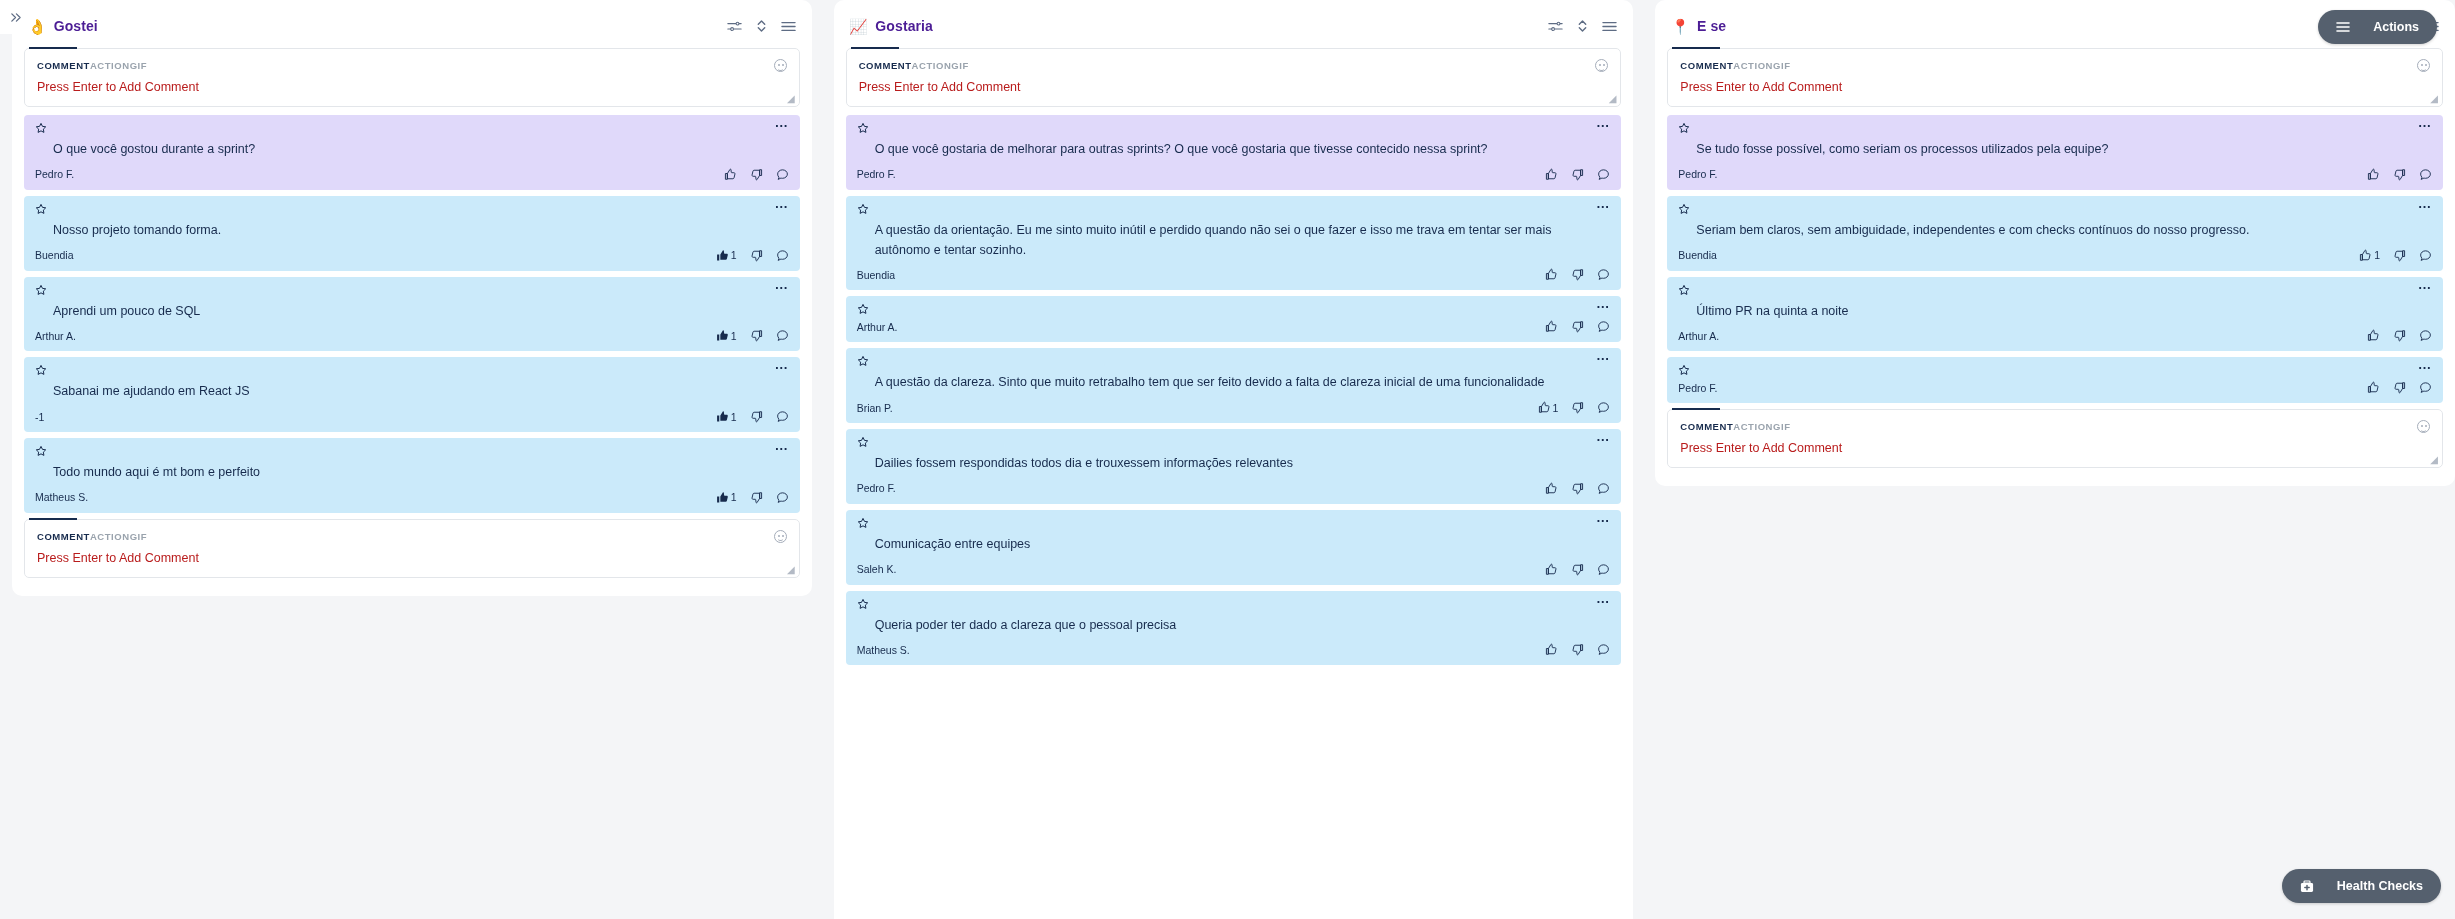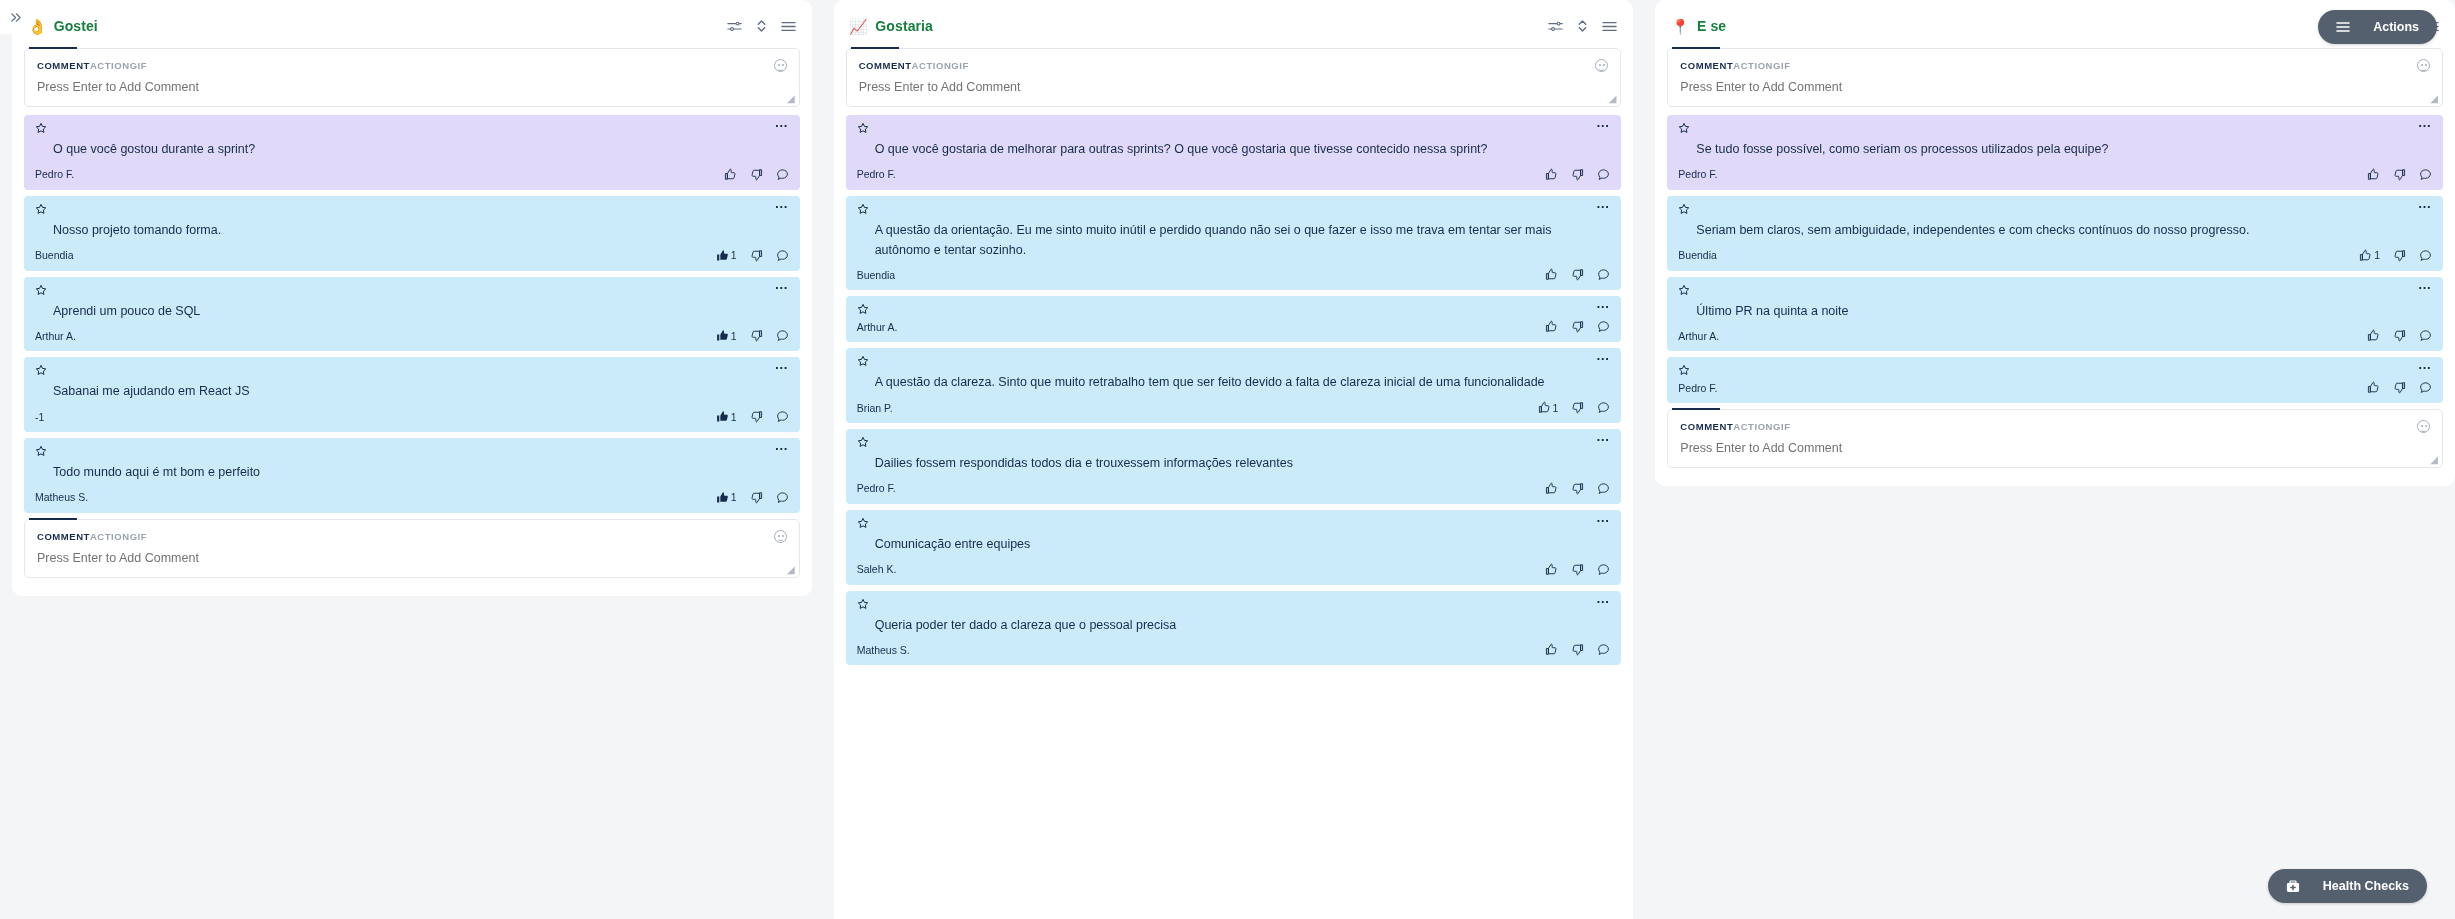--- a/index.html
+++ b/index.html
@@ -44,21 +44,21 @@
   .column.full { height: 919px; border-bottom-left-radius:0; border-bottom-right-radius:0;}
 
   .col-header {
     display: flex; align-items: center;
     height: 36px;
     padding: 0 4px;
     margin-bottom: 4px;
   }
   .col-emoji { font-size: 15px; margin-right: 7px; line-height: 1; }
   .col-title {
-    font-size: 14px; font-weight: bold; color: #15803d;
+    font-size: 14px; font-weight: bold; color: #4c1d95;
     letter-spacing: .1px;
   }
   .col-header-actions {
     margin-left: auto;
     display: flex; align-items: center; gap: 14px;
   }
   .hicon { cursor: pointer; color: #5e6c84; display:flex; align-items:center;}
   .hicon svg { display:block; }
 
   
@@ -96,21 +96,21 @@
     content:""; position:absolute; left:3px; top:4px;
     width:2px;height:2px;border-radius:50%;background:#a5adba;
     box-shadow: 4px 0 0 #a5adba;
   }
   .emoji-btn::after {
     content:""; position:absolute; left:3px; top:7.5px;
     width:5px;height:2px;border-bottom:1px solid #a5adba;border-radius:0 0 4px 4px;
   }
   .composer-input {
     padding: 8px 12px 0 12px;
-    font-size: 12.5px; color: #737373;
+    font-size: 12.5px; color: #b91c1c;
     min-height: 34px;
   }
   .resize-grip {
     position: absolute; right: 4px; bottom: 2px;
     font-size: 10px; color: #b3bac5; line-height: 1;
     transform: rotate(0deg);
     cursor: nwse-resize;
   }
 
   
@@ -162,21 +162,21 @@
     color: #fff;
     border-radius: 22px;
     display: flex; align-items: center; gap: 23px;
     padding: 10px 18px;
     font-size: 12.5px; font-weight: bold;
     cursor: pointer;
     z-index: 20;
     box-shadow: 0 1px 3px rgba(0,0,0,.18);
   }
   .fab-actions { right: 18px; top: 10px; }
-  .fab-health  { right: 28px; bottom: 16px; }
+  .fab-health  { right: 14px; bottom: 16px; }
   .fab-icon { display:flex; align-items:center; }
   .fab-icon svg { display:block; }
 </style>
 </head>
 <body>
 
 <div class="board">
 
   <div class="sidebar-handle">
     <span>

